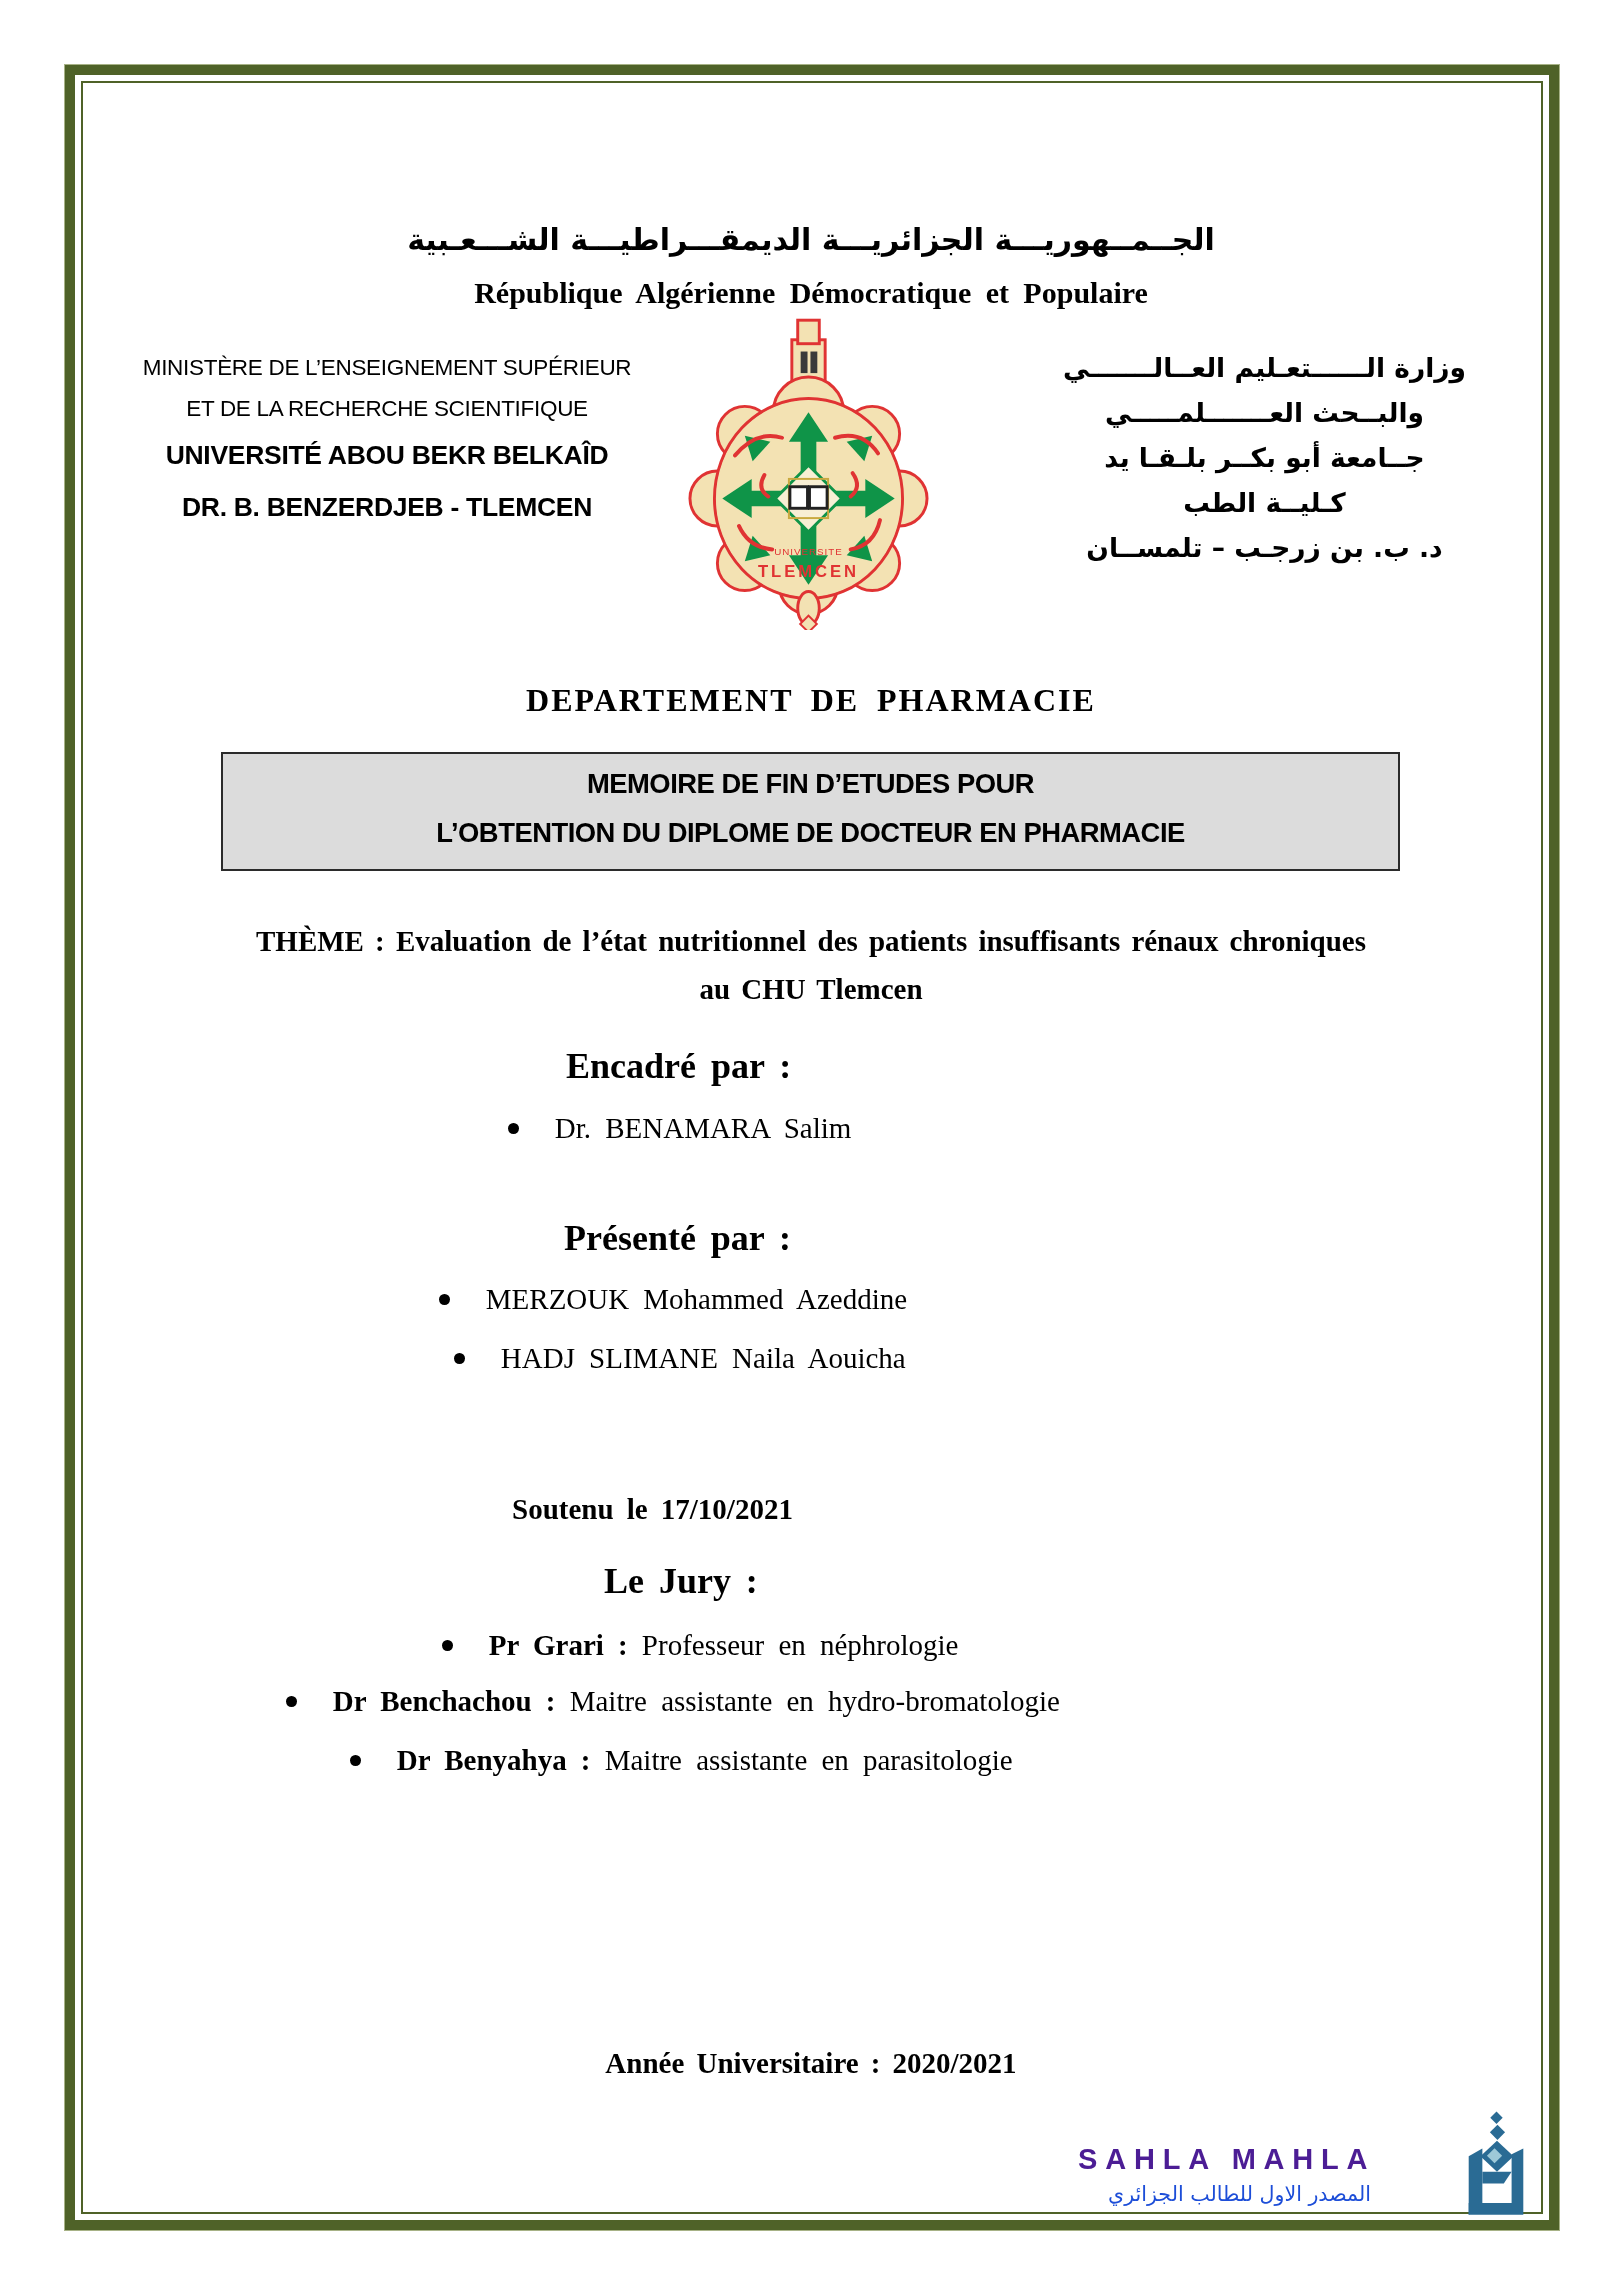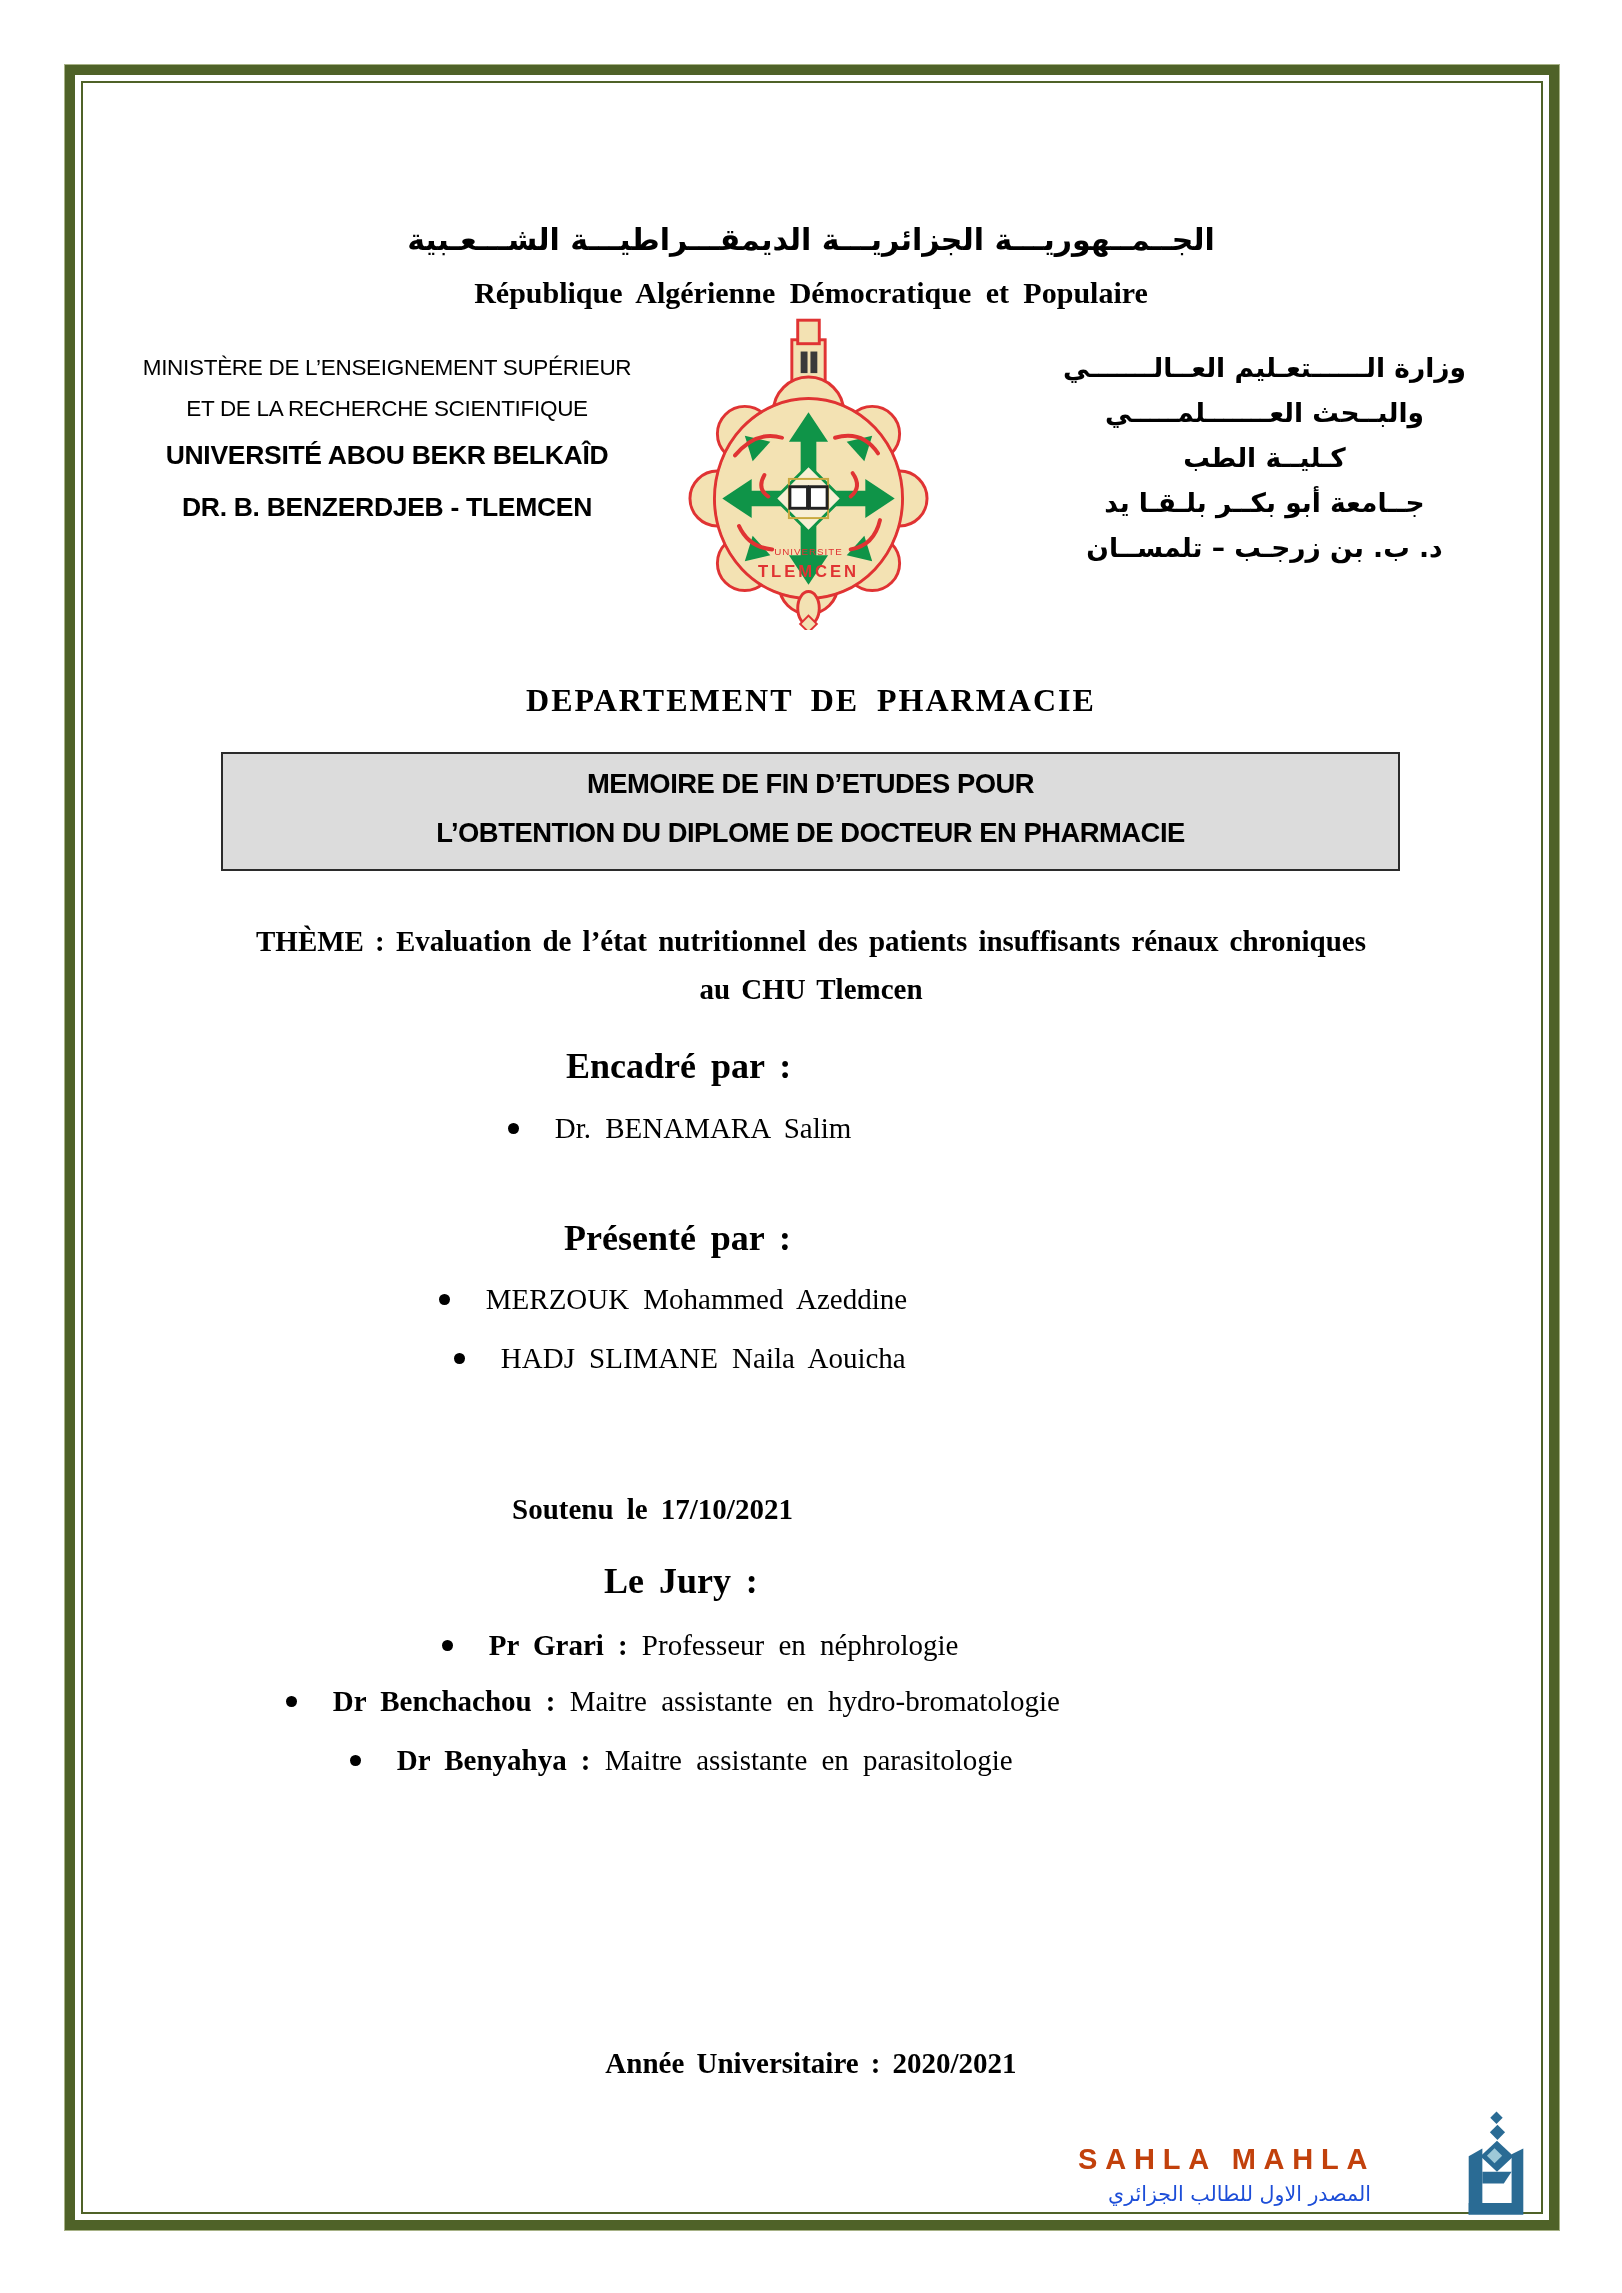--- a/index.html
+++ b/index.html
@@ -48,21 +48,21 @@
   .label{font-weight:bold;font-size:36px;word-spacing:5.9px;}
   .serif-line{font-size:29px;word-spacing:6.9px;}
   .bullet-row{position:absolute;display:flex;align-items:center;gap:36px;margin-top:10px;}
   .dot{width:10.8px;height:10.8px;border-radius:50%;background:#000;flex:0 0 auto;}
   .bold-name{font-weight:bold;}
 
   .annee{top:2047px;left:0;width:100%;text-align:center;font-weight:bold;font-size:29px;word-spacing:4.9px;}
 
   
   .wm-brand{left:1078px;top:2143px;width:372px;font-family:"Liberation Sans",sans-serif;
-    font-weight:bold;font-size:29px;letter-spacing:7.8px;color:#c2410c;}
+    font-weight:bold;font-size:29px;letter-spacing:7.8px;color:#4c1d95;}
   .wm-tagline{left:1078px;top:2182px;width:323px;text-align:center;
     font-family:"DejaVu Sans",sans-serif;font-size:20.6px;color:#1d4ed8;}
 </style>
 </head>
 <body>
 
 <div class="frame-outer"></div>
 <div class="frame-inner"></div>
 
 <div class="abs arabic arabic-republic" dir="rtl">الجــمــهوريـــة الجزائريـــة الديمقـــراطيـــة الشـــعـبية</div>
@@ -127,22 +127,22 @@
     <text x="123" y="264" text-anchor="middle" font-family="Liberation Sans, sans-serif" font-weight="bold" font-size="17" letter-spacing="3" fill="#e03333">TLEMCEN</text>
 
     <ellipse cx="123" cy="296" rx="11" ry="17" fill="#f3e2b3" stroke="#e03333" stroke-width="3"></ellipse>
     <rect x="117" y="306" width="12" height="12" fill="#f3e2b3" stroke="#e03333" stroke-width="2" transform="rotate(45 123 312)"></rect>
   </svg>
 </div>
 
 <div class="abs arabic ministry-right" dir="rtl">
   <div>وزارة الــــــتعـليم العــالـــــــي</div>
   <div>والبــحث العـــــــلمـــــي</div>
+  <div>جــامعة أبو بكــر بلـقـا يد</div>
   <div>كـليــة الطب</div>
-  <div>جــامعة أبو بكــر بلـقـا يد</div>
   <div>د. ب. بن زرجـب – تلمســان</div>
 </div>
 
 <div class="abs dept-title">DEPARTEMENT DE PHARMACIE</div>
 
 <div class="abs memoire-box">
   <div>MEMOIRE DE FIN D’ETUDES POUR</div>
   <div>L’OBTENTION DU DIPLOME DE DOCTEUR EN PHARMACIE</div>
 </div>
 

